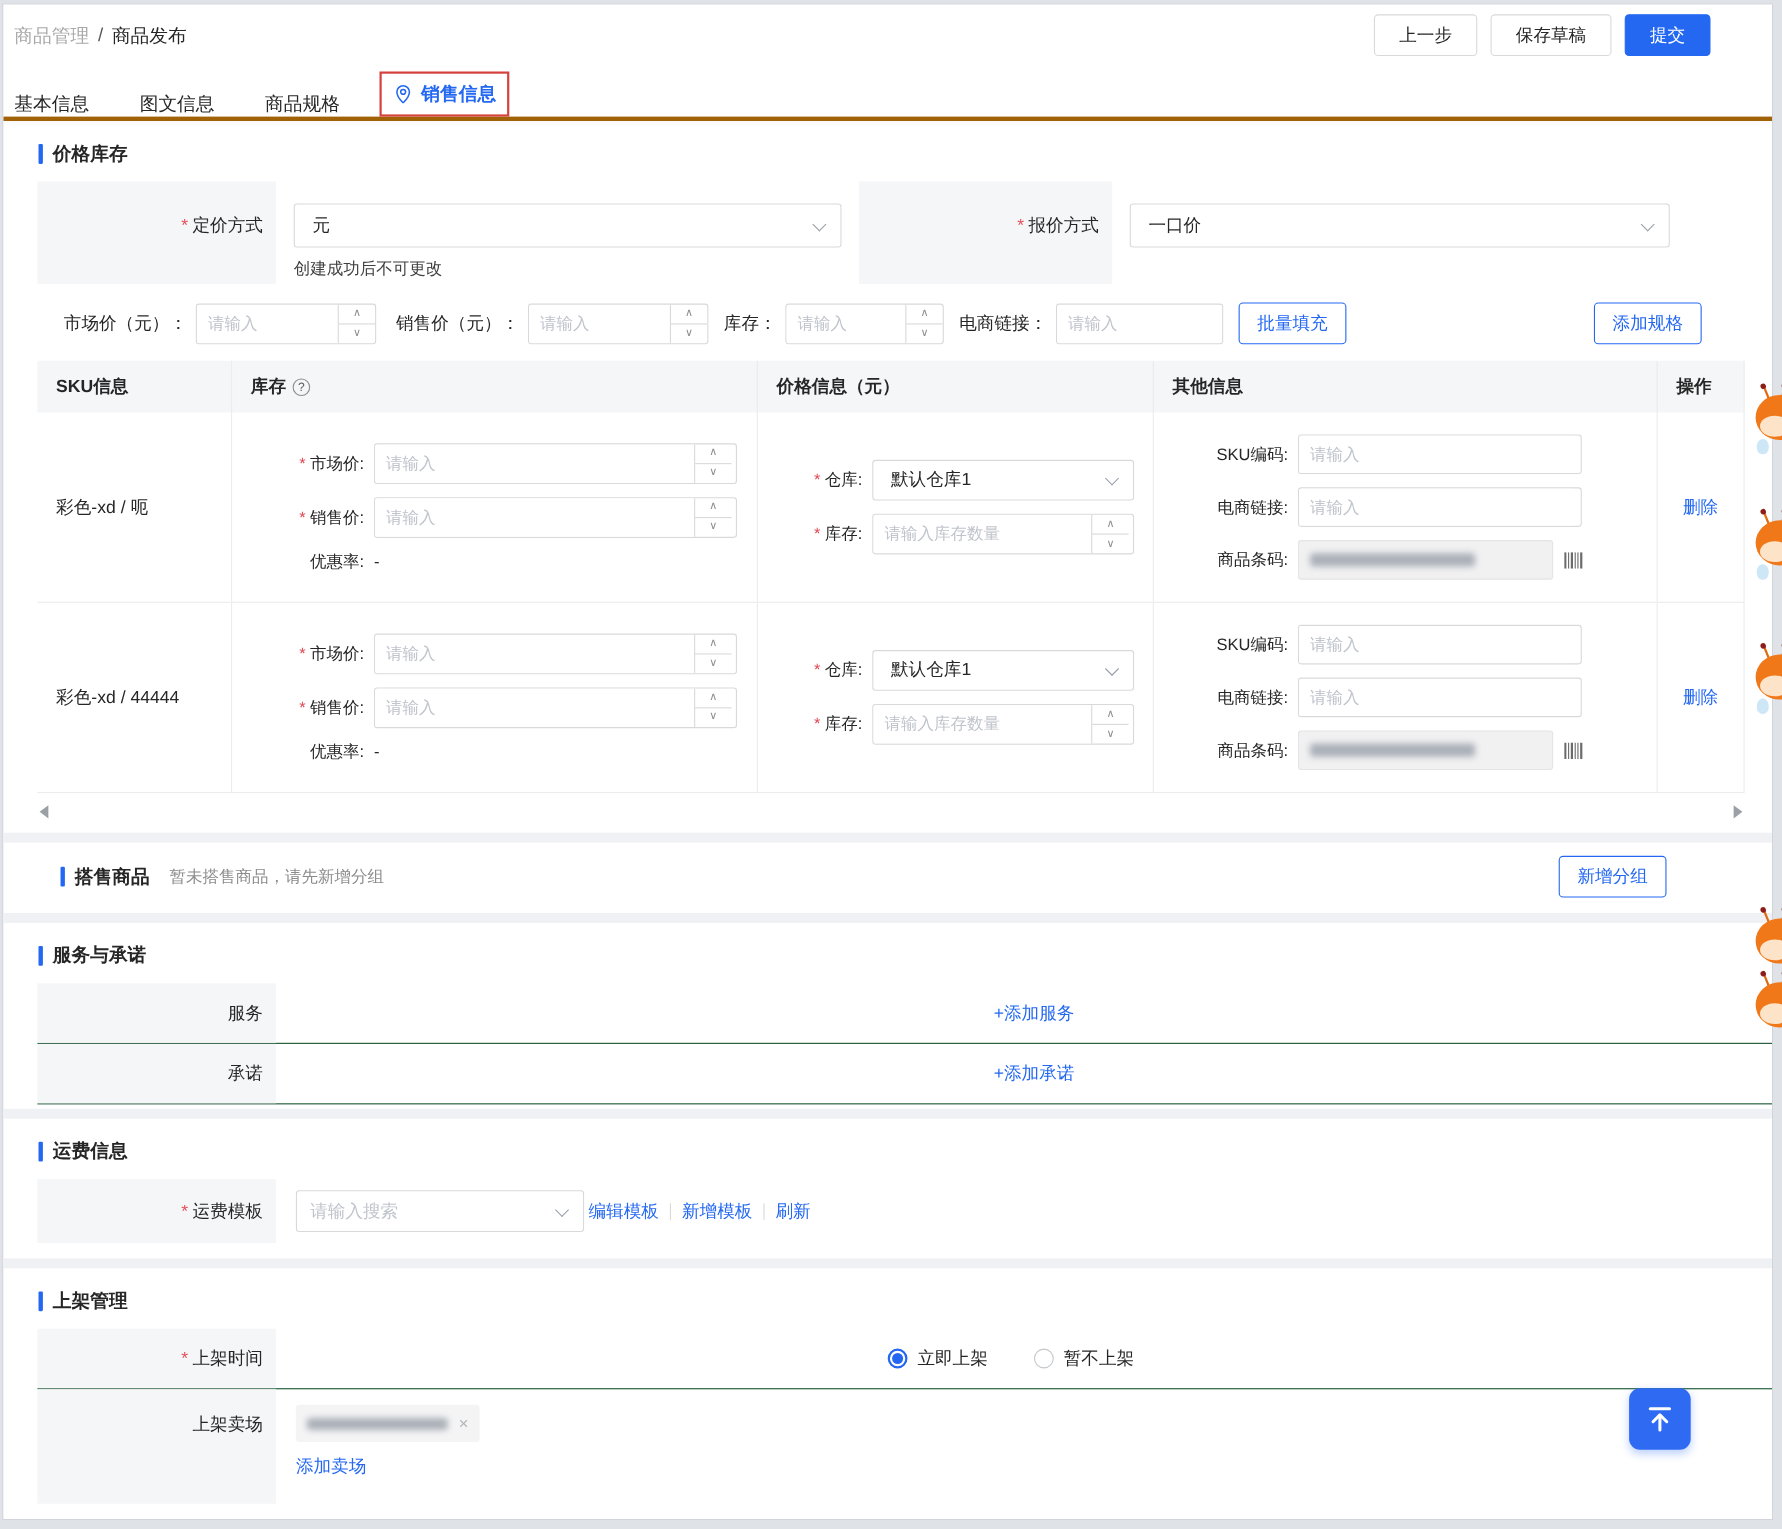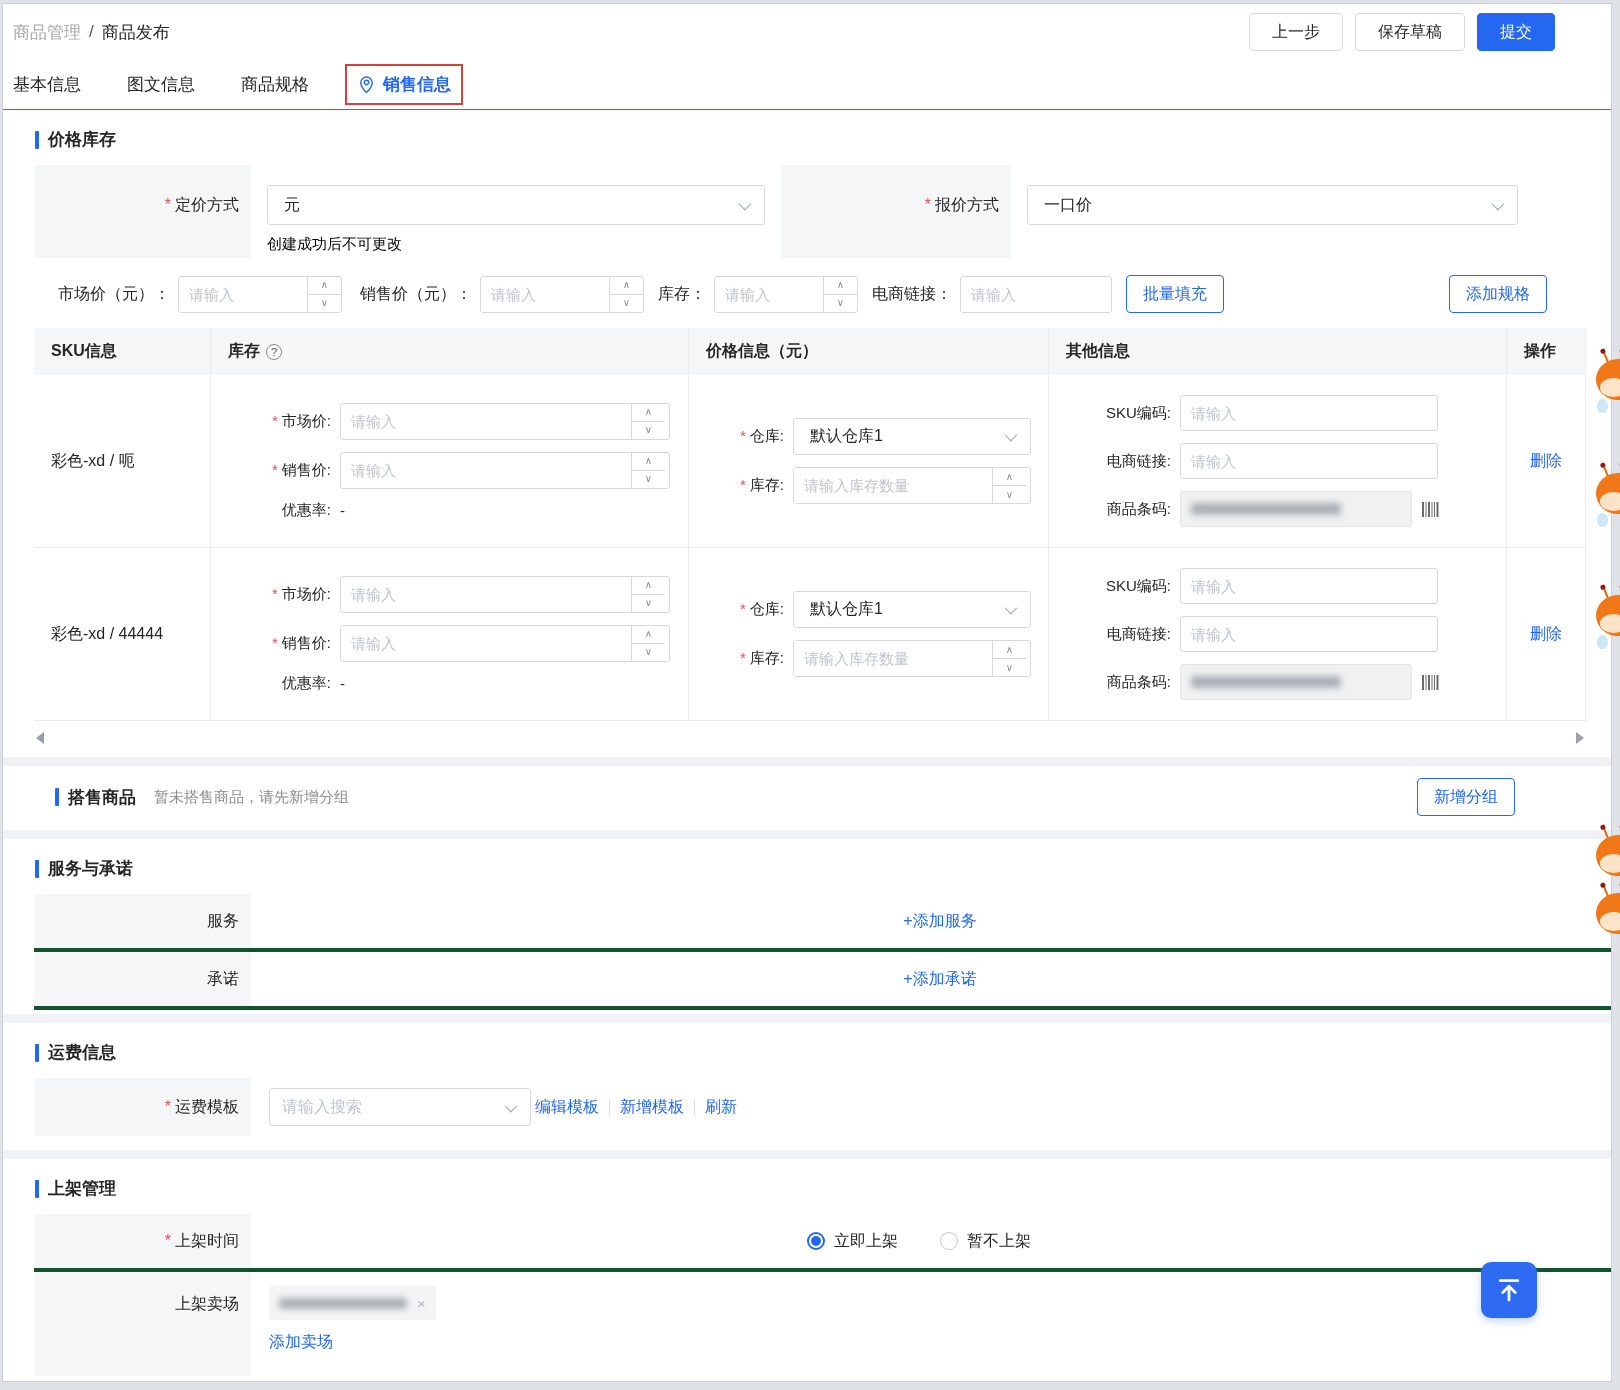--- a/index.html
+++ b/index.html
@@ -19,22 +19,22 @@
   .bc-parent { color:#a8a8a8; }
   .bc-sep { color:#595959; }
   .bc-current { color:#262626; }
   .actions { display:flex; gap:12px; }
   .btn { height:38px; padding:0 22px; border:1px solid #d9d9d9; background:#fff;
     border-radius:4px; font-size:16px; color:#262626; cursor:pointer;
     font-family:inherit; }
   .btn.primary { background:#2468f2; border-color:#2468f2; color:#fff; }
 
   
-  .tabs { height:50px; display:flex; align-items:center; padding-left:10px;
-    border-bottom:1px solid #a16207; box-shadow:0 2px 4px rgba(0,0,0,.03); }
+  .tabs { height:50px; display:flex; align-items:flex-end; padding-left:10px;
+    border-bottom:4px solid #a16207; box-shadow:0 2px 4px rgba(0,0,0,.03); }
   .tab { font-size:17px; color:#262626; margin-right:46px; cursor:pointer; }
   .tab-active-box { border:2px solid #d5413d; padding:7px 10px; display:flex;
     align-items:center; gap:7px; margin-left:-10px; }
   .tab.active { color:#2468f2; font-weight:bold; margin-right:0; }
 
   
   .sec-head { display:flex; align-items:center; gap:9px; margin:18px 0 0 16px;padding-left:16px; }
   .sec-bar { width:4px; height:18px; background:#2468f2; border-radius:1px; }
   .sec-title { font-size:17px; font-weight:bold; color:#262626; }
   .gap { height:9px; background:#f0f1f4; }
@@ -44,21 +44,21 @@
     margin:14px 0 0 31px; }
   .lblcell { background:#f5f6f7; display:flex; justify-content:flex-end;
     padding:30px 12px 0 0; font-size:16px; color:#262626; height:93px; }
   .fieldcell { padding:20px 16px 0 16px; }
   .select { height:40px; border:1px solid #d9d9d9; border-radius:3px;
     display:flex; align-items:center; padding:0 16px; font-size:16px;
     color:#262626; background:#fff; justify-content:space-between; cursor:pointer; }
   .select .ph { color:#c0c4cc; }
   .caret { width:9px; height:9px; border-right:1.5px solid #98a0a8;
     border-bottom:1.5px solid #98a0a8; transform:rotate(45deg) translateY(-2px); }
-  .note { margin-top:10px; color:#000000; font-size:15px; }
+  .note { margin-top:10px; color:#404040; font-size:15px; }
   .req::before { content:"*"; color:#e34d59; margin-right:4px; }
 
   
   .bulkrow { display:flex; align-items:center; margin:16px 0 14px 55px; height:40px; }
   .blabel { font-size:16px; color:#262626; margin-right:8px; white-space:nowrap; }
   .numgrp { display:flex; border:1px solid #d9d9d9; border-radius:3px; height:37px;
     overflow:hidden; background:#fff; }
   .numgrp input { border:none; outline:none; padding:0 10px; font-size:15px;
     font-family:inherit; color:#262626; width:128px; }
   .numgrp input::placeholder, .txt input::placeholder { color:#c0c4cc; }
@@ -108,21 +108,21 @@
   .tri.right { right:2px; border-top:6px solid transparent; border-bottom:6px solid transparent;
     border-left:8px solid #9aa0a6; }
 
   
   .bundle-row { display:flex; align-items:center; padding:12px 0 14px 0;margin-left:20px; }
   .hint { color:#8c8c8c; font-size:15px; margin-left:18px; }
   .bundle-row .ghost { margin-left:auto; margin-right:96px; }
 
   
   .lrow { display:grid; grid-template-columns:217px 1fr; margin-left:31px;
-    border-bottom:4px solid #14532d; }
+    border-bottom:1px solid #14532d; }
   .lrow .lc { background:#f5f6f7; display:flex; justify-content:flex-end;
     align-items:center; padding-right:12px; font-size:16px; color:#262626; }
   .lrow .cc { display:flex; align-items:center; padding-left:18px; }
   .h54 { height:54px;justify-content:center; }
 
   
   .fselect { width:262px; height:38px;padding-left:12px; }
   .vlinks { display:flex; align-items:center; margin-left:4px; }
   .vbar { width:1px; height:15px; background:#d8d8d8; margin:0 10px; }
 

